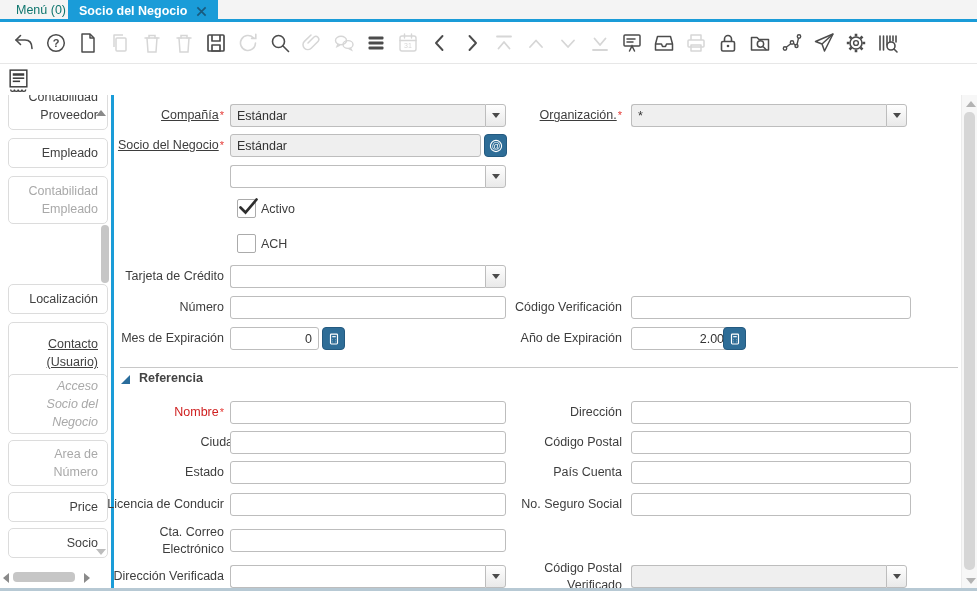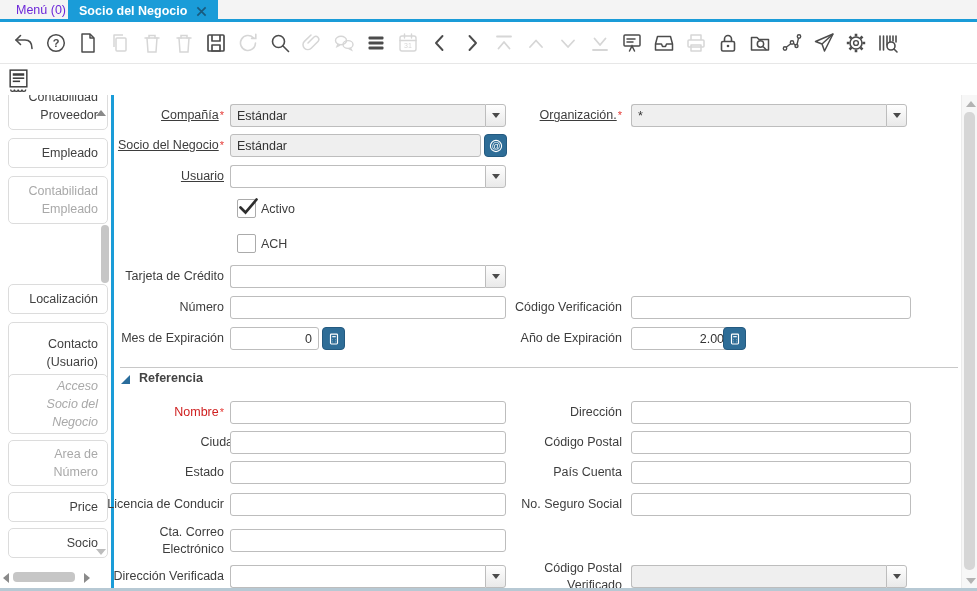--- a/index.html
+++ b/index.html
@@ -3,21 +3,21 @@
 <meta charset="utf-8">
 <style>
   html,body{margin:0;padding:0;background:#fff;}
   #app{position:relative;width:977px;height:591px;overflow:hidden;background:#fff;
        font-family:"Liberation Sans","DejaVu Sans",sans-serif;font-size:12.5px;color:#3d3d3d;}
 
   
   .topbar{position:absolute;left:0;top:0;width:100%;height:19px;background:#f4f4f4;}
   .topbar-underline{position:absolute;left:0;top:19px;width:100%;height:3px;background:#1a9cd8;}
   .menu-tab{position:absolute;left:0;top:0;height:19px;padding:0 16px;display:flex;align-items:center;
-            color:#6d28d9;border-right:1px solid #e0e0e0;}
+            color:#0f766e;border-right:1px solid #e0e0e0;}
   .win-tab{position:absolute;left:68px;top:0;height:22px;padding:0 11px;display:flex;align-items:center;gap:9px;
            background:#1a9cd8;color:#fff;font-weight:bold;}
 
   
   .toolbar{position:absolute;left:0;top:22px;width:100%;height:42px;background:#fff;
            border-bottom:1px solid #e7e7e7;display:flex;align-items:center;padding-left:12px;gap:8px;box-sizing:border-box;}
   .tbi{width:24px;height:24px;display:flex;align-items:center;justify-content:center;flex:0 0 auto;}
   .on{color:#4c4c4c;} .off{color:#d6d6d6;}
 
   .detail-toggle{position:absolute;left:6px;top:67px;width:25px;height:25px;color:#3d3d3d;}
@@ -289,21 +289,21 @@
     </svg>
   </div>
 
   <div class="westtabs">
     <div class="wtab" style="top:-13px;height:48px;"><span>Contabilidad
 Proveedor</span></div>
     <div class="wtab" style="top:43px;height:30px;"><span>Empleado</span></div>
     <div class="wtab dis" style="top:81px;height:48px;"><span>Contabilidad
 Empleado</span></div>
     <div class="wtab" style="top:189px;height:30px;"><span>Localización</span></div>
-    <div class="wtab" style="top:227px;height:62px;"><span>Contacto
+    <div class="wtab" style="top:227px;height:62px;text-decoration:underline;"><span>Contacto
 (Usuario)</span></div>
     <div class="wtab dis ital" style="top:279px;height:60px;"><span>Acceso
 Socio del
 Negocio</span></div>
     <div class="wtab dis" style="top:345px;height:46px;"><span>Area de
 Número</span></div>
     <div class="wtab" style="top:397px;height:30px;"><span>Price</span></div>
     <div class="wtab" style="top:433px;height:30px;"><span>Socio</span></div>
   </div>
   <div class="accent-line"></div>
@@ -343,23 +343,20 @@
   <div class="inp ro" style="left:230px;top:134px;width:251px;">
       <span>Estándar</span>
     </div>
   <div class="bluebtn" style="left:484px;top:134px;">
     <svg width="16" height="16" viewBox="0 0 16 16" fill="none">
         <circle cx="8" cy="8" r="5.6" stroke="#fff" stroke-width="1.1"></circle>
         <text x="8" y="11" font-size="8.5" text-anchor="middle" fill="#fff">@</text>
       </svg>
   </div>
 
-  <div class="lbl lk" style="left:104px;top:165px;width:120px;">
-      <span class="t">Usuario</span>
-    </div>
   <div class="combo" style="left:230px;top:165px;width:276px;">
       <div class="val"></div>
       <div class="cbtn">
         <span class="caret"></span>
       </div>
     </div>
 
   <div class="cb" style="left:237px;top:199px;">
     <svg width="22" height="22" viewBox="0 0 22 22">
         <path d="M3.5 11.5l5 5L19.5 3.5" stroke="#2e2e2e" stroke-width="2.7" fill="none" stroke-linecap="round"></path>

